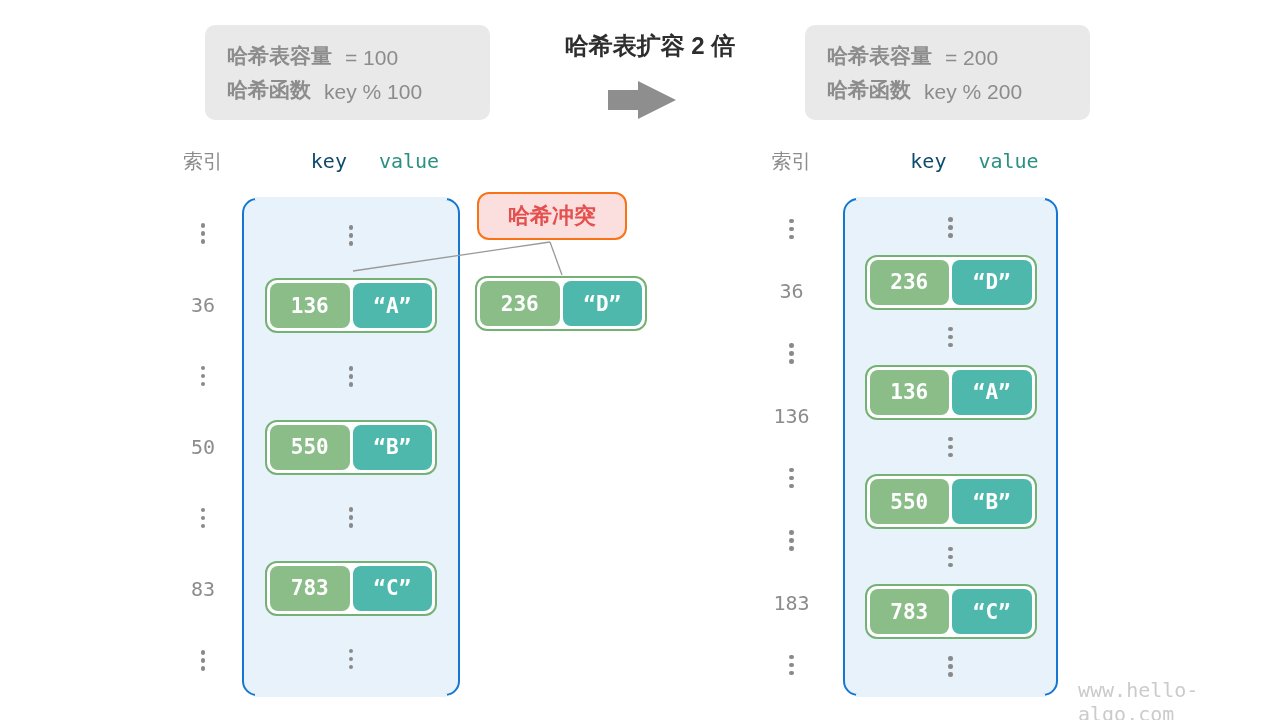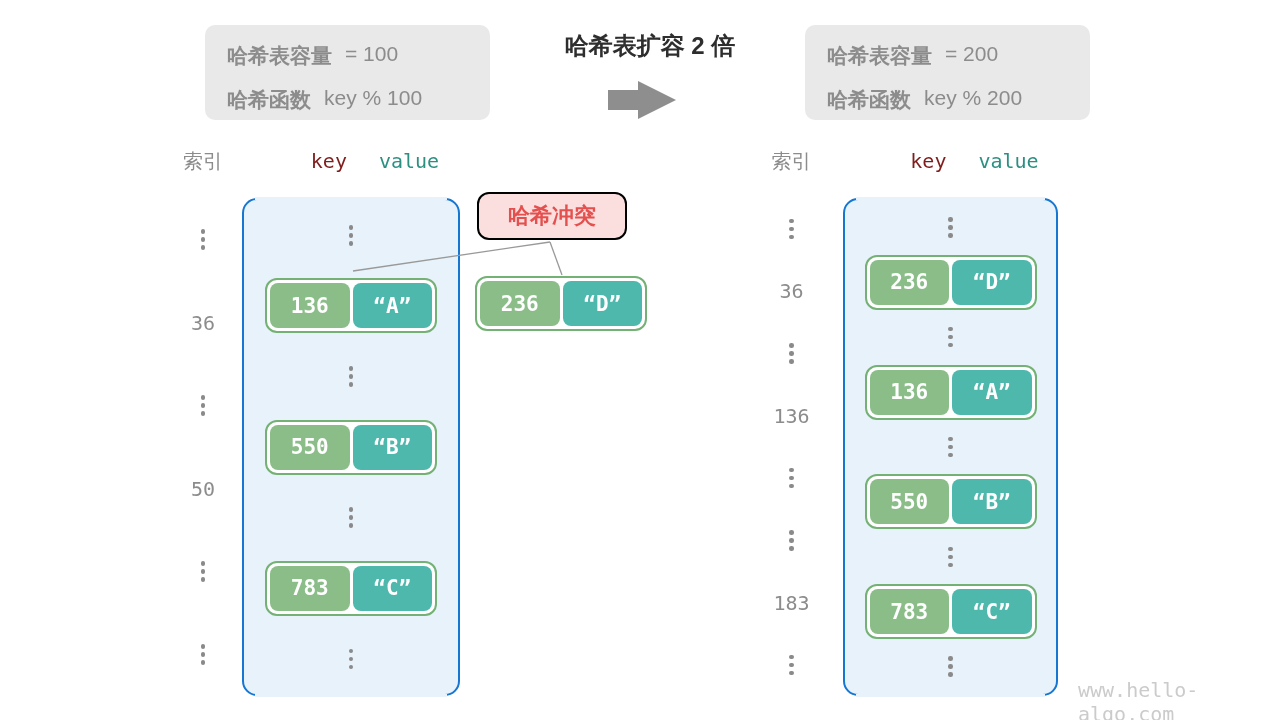--- a/index.html
+++ b/index.html
@@ -4,36 +4,36 @@
 <style>
   * { margin:0; padding:0; box-sizing:border-box; }
   html,body { width:1280px; height:720px; background:#ffffff; overflow:hidden;
               font-family:"Liberation Sans", sans-serif; }
   .canvas { position:relative; width:1280px; height:720px; background:#ffffff; }
 
   
   .note { position:absolute; width:285px; height:95px; background:#e9e9e9;
           border-radius:10px; display:flex; flex-direction:column;
           justify-content:center; padding-left:22px; gap:6px; }
-  .note-line { display:flex; align-items:flex-start; font-size:21px; color:#8c8c8c;margin-top:10px; }
+  .note-line { display:flex; align-items:flex-end; font-size:21px; color:#8c8c8c; }
   .note-cn { font-weight:bold; }
   .note-code { font-family:Liberation Sans, sans-serif; margin-left:13px; }
 
   
   .center-title { position:absolute; left:520px; top:30px; width:260px;
                   text-align:center; font-size:24px; font-weight:bold; color:#2e2e2e; }
   .arrow-svg { position:absolute; left:605px; top:79px; }
 
   
   .table-group { position:absolute; top:147px; }
   .table-header { display:flex; height:28px; align-items:center; margin-bottom:23px;gap:24px; }
   .idx-header { text-align:center; font-size:20px; color:#8c8c8c; }
   .kv-header { display:flex; justify-content:center; gap:32px;
                font-family:"DejaVu Sans Mono", monospace; font-size:20px; }
-  .key-h { color:#7f1d1d; }
+  .key-h { color:#0c4a6e; }
   .val-h { color:#2b9082; }
   .table-body { display:flex; }
   .index-col { display:flex; flex-direction:column; height:498px; }
   .index-col .row { flex:1; display:flex; align-items:center; justify-content:center; }
   .idx-label { font-family:"DejaVu Sans Mono", monospace; font-size:20px; color:#8c8c8c; }
 
   .bucket-container { position:relative; height:498px; background:#e7f2fb;
                       border:2.5px solid #1577d2; border-radius:15px;
                       display:flex; flex-direction:column; }
   
@@ -53,21 +53,21 @@
           font-family:"DejaVu Sans Mono", monospace; font-size:21px; }
   .cell.key { background:#8bbd89; }
   .cell.val { background:#4eb8ad; }
 
   
   .vdots { display:flex; flex-direction:column; gap:3.5px; }
   .vdots i { width:4.5px; height:4.5px; border-radius:50%; background:#8a8a8a; }
 
   
   .collision-badge { position:absolute; left:477px; top:192px; width:150px; height:48px;
-                     background:#fbdede; border:2px solid #000000; border-radius:12px;
+                     background:#fbdede; border:2px solid #f97316; border-radius:12px;
                      display:flex; align-items:center; justify-content:center;
                      font-size:22px; font-weight:bold; color:#e4504e; z-index:5; }
   .collision-pair { position:absolute; left:475px; top:276px; z-index:4; }
 
   .overlay { position:absolute; left:0; top:0; pointer-events:none; z-index:3; }
 
   .watermark { position:absolute; left:1078px; top:678px;
                font-family:"DejaVu Sans Mono", monospace; font-size:20px; color:#cbcbcb; }
 </style>
 </head>
@@ -133,20 +133,23 @@
             <span class="idx-label">50</span>
           </div>
         <div class="row">
             <span class="vdots">
               <i></i>
               <i></i>
               <i></i>
             </span>
           </div>
         <div class="row">
+            <span class="idx-label">83</span>
+          </div>
+        <div class="row">
             <span class="vdots">
               <i></i>
               <i></i>
               <i></i>
             </span>
           </div>
       </div>
       <div class="bucket-container" style="width:218px;">
         <div class="row">
             <span class="vdots">

